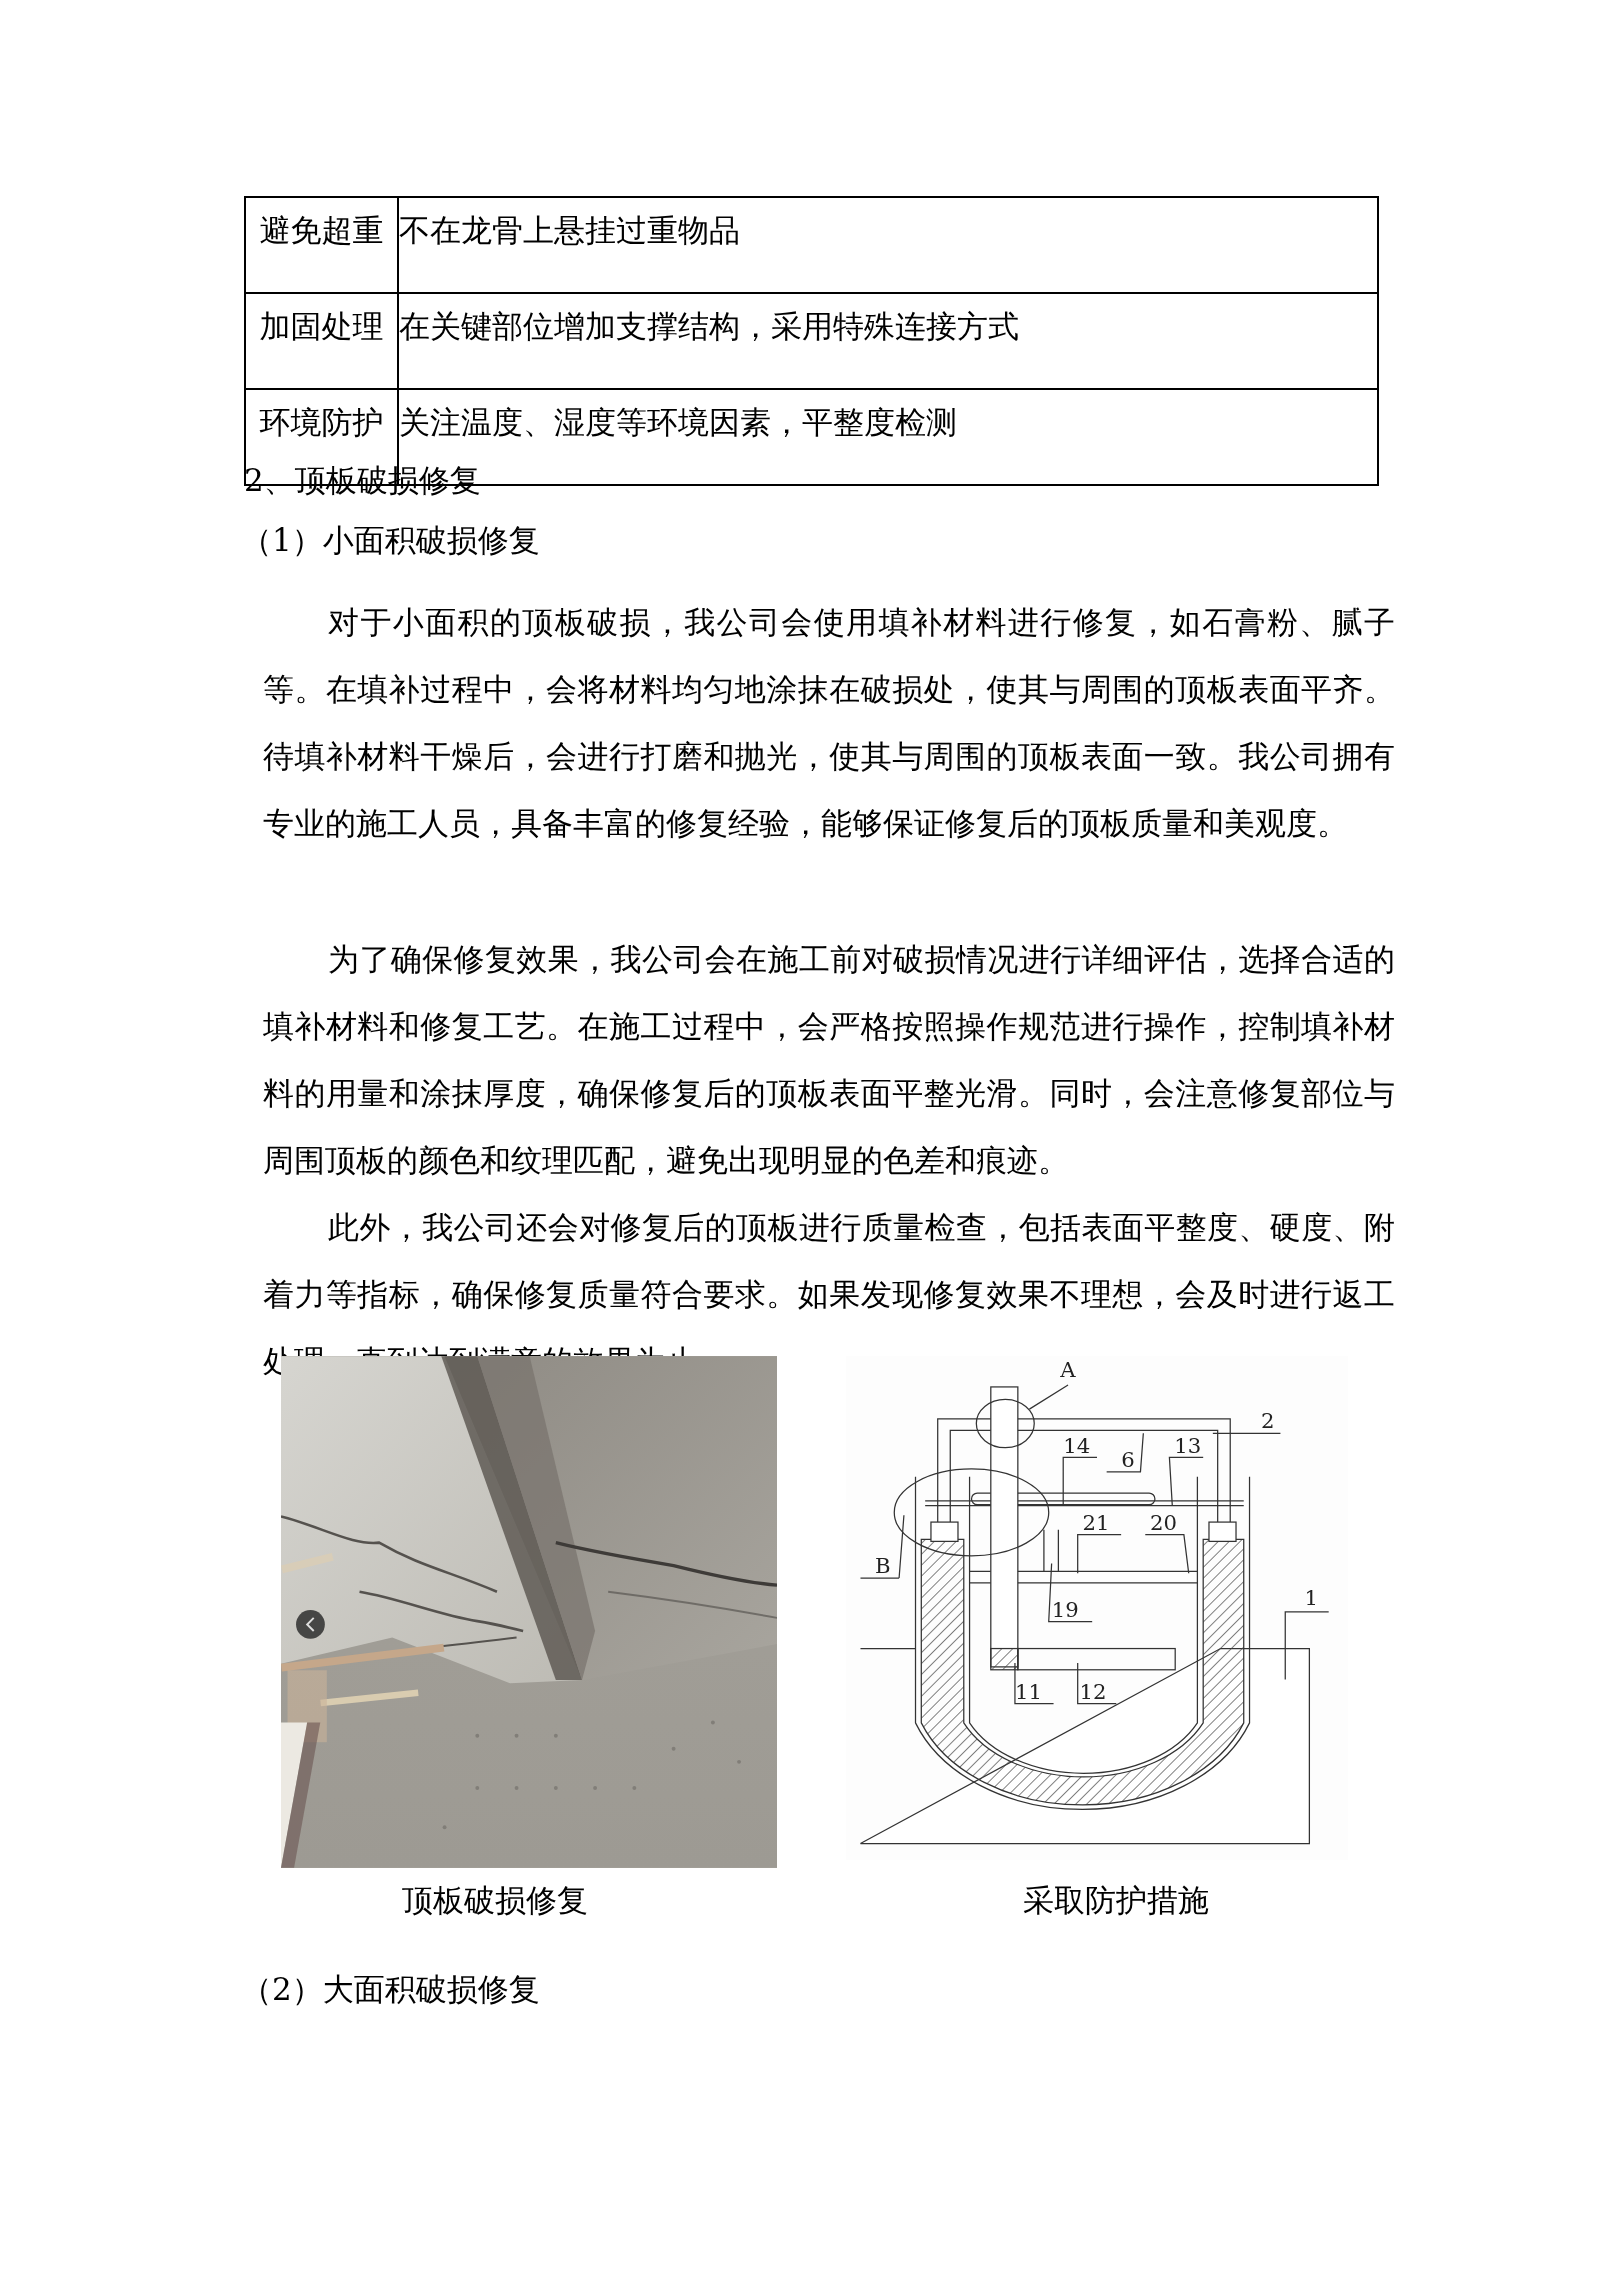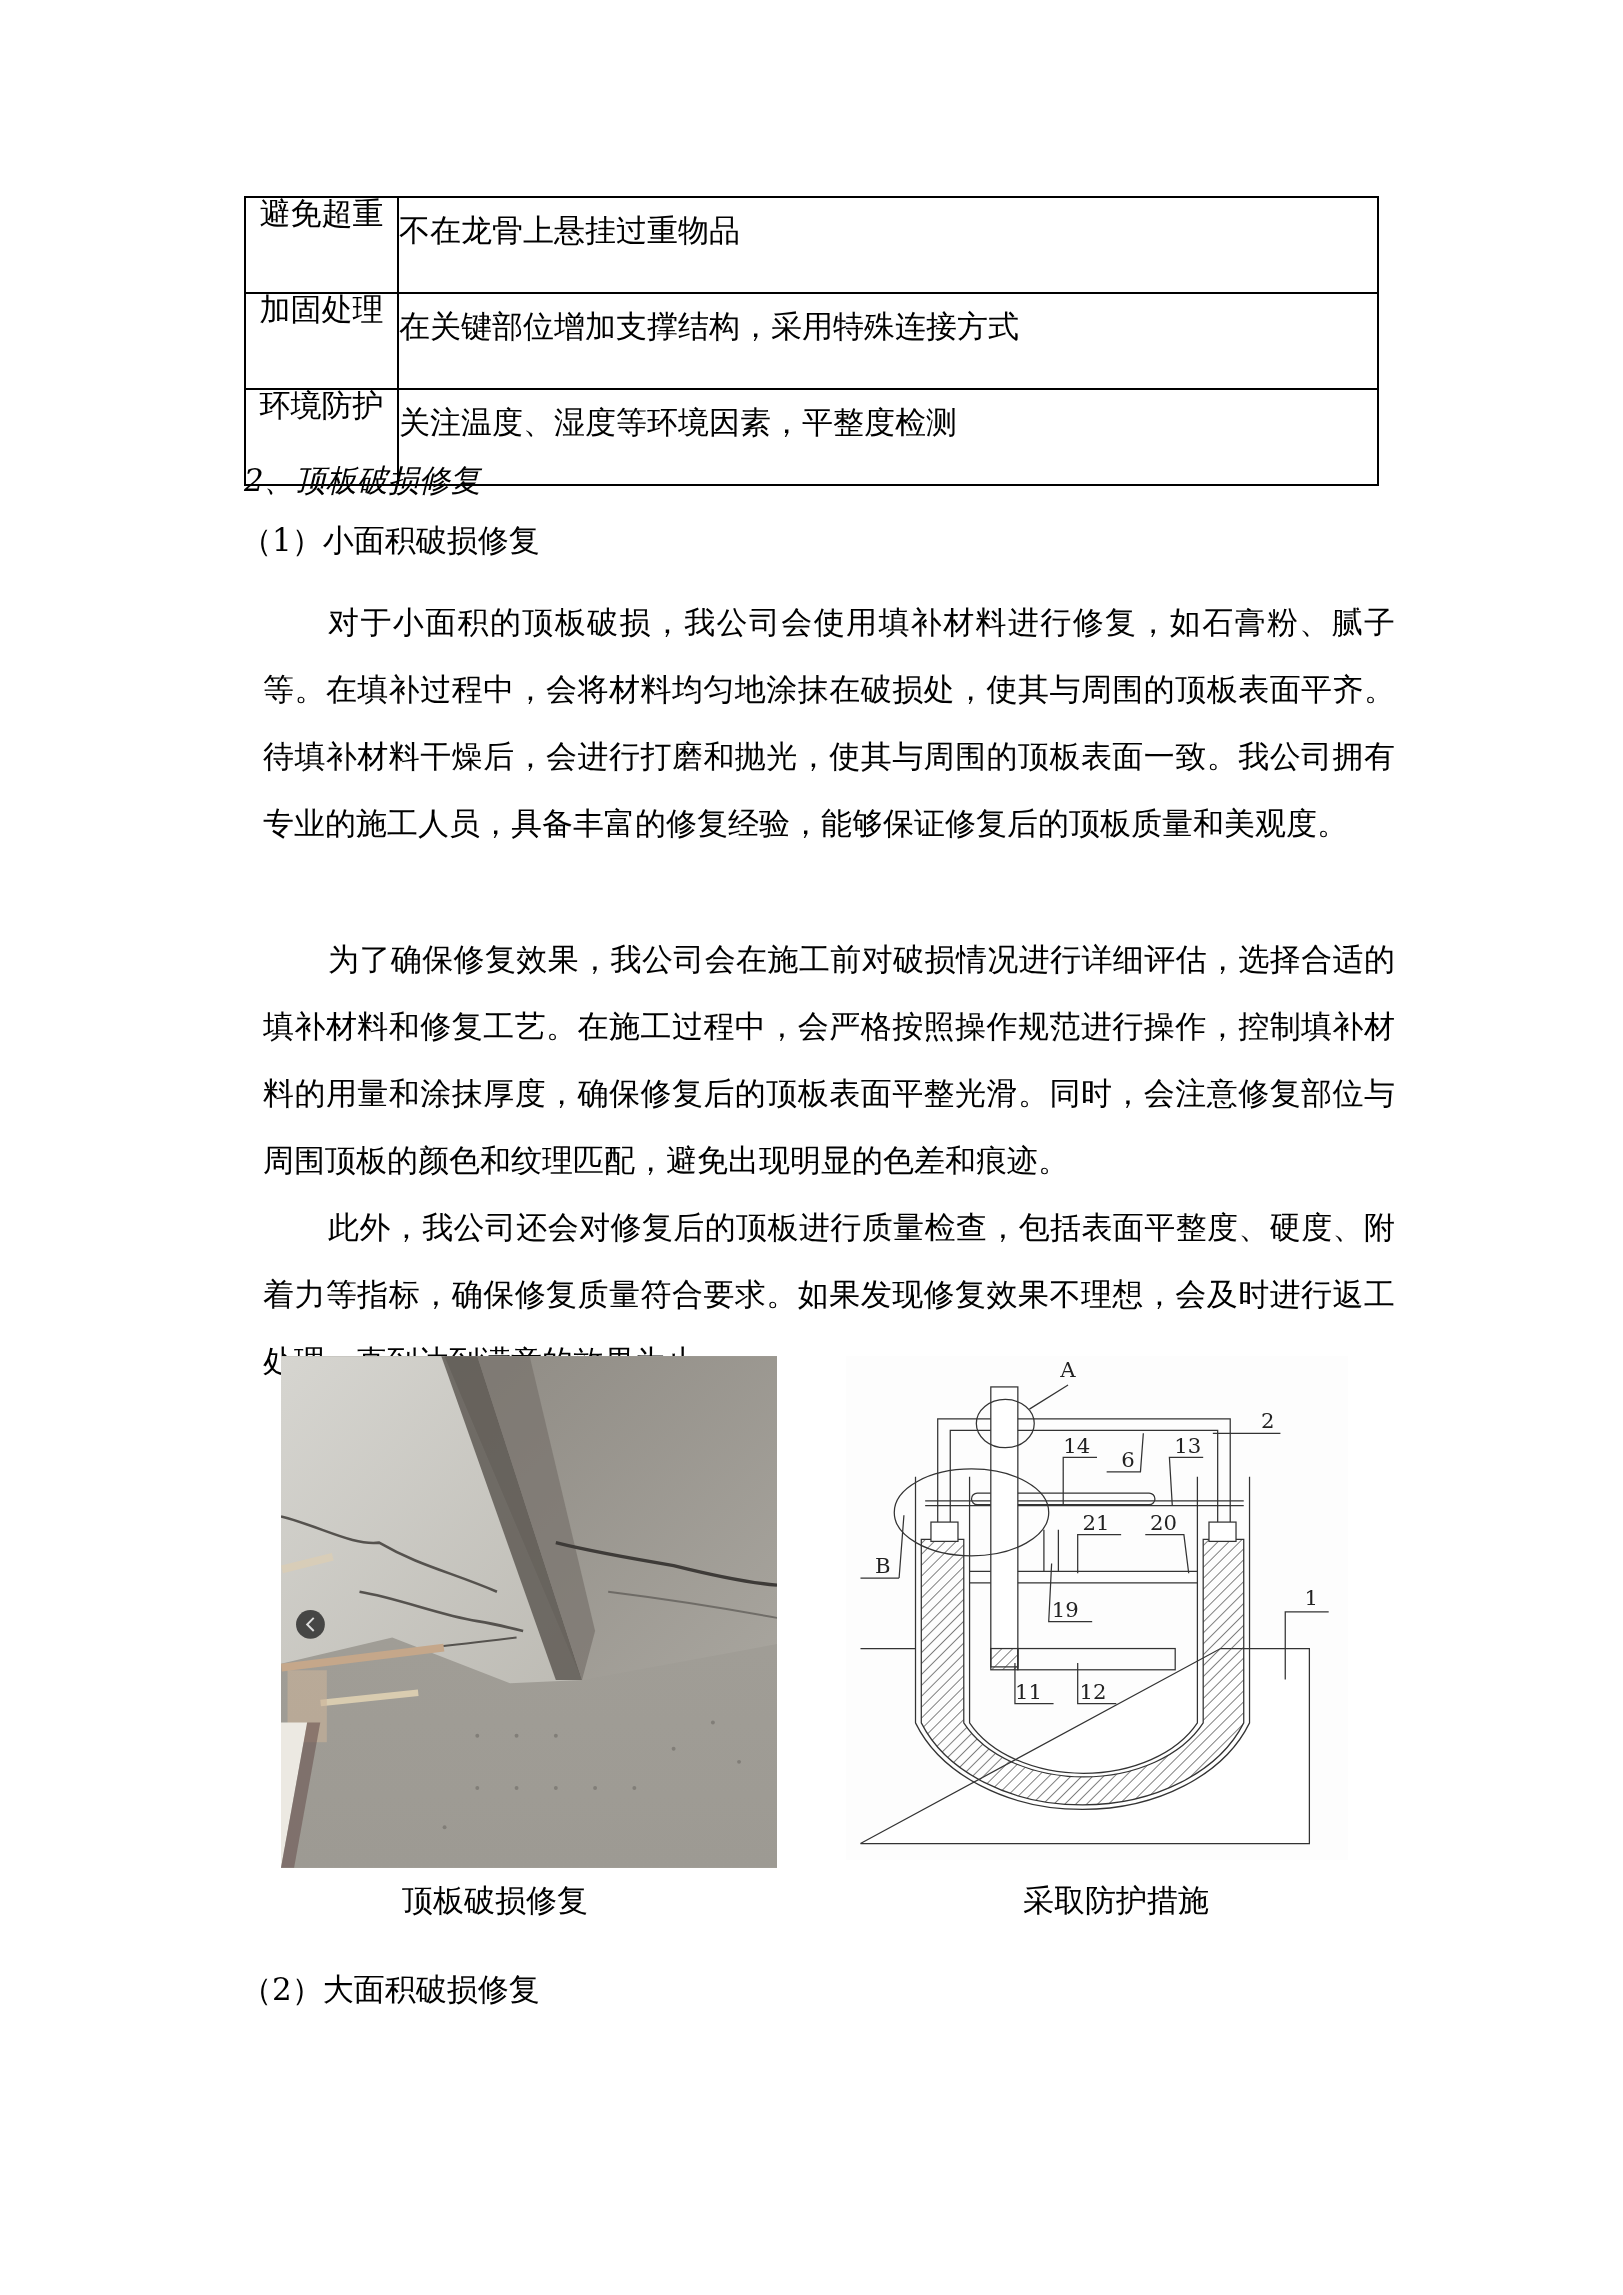--- a/index.html
+++ b/index.html
@@ -12,21 +12,21 @@
 
   
   .spec-table {
     position: absolute; left: 244px; top: 196px; width: 1135px;
     border-collapse: collapse; table-layout: fixed;
   }
   .spec-table td {
     border: 2px solid #000; height: 77px; padding: 0;
     font-size: 31px; line-height: 1; vertical-align: top;
   }
-  .spec-table td.key { width: 151px; text-align: center; }
+  .spec-table td.key { width: 151px; text-align: center; padding-top: 17px; }
   .spec-table td.val { padding-top: 17px; }
 
   .line {
     position: absolute; left: 244px; font-size: 31px; line-height: 1; white-space: nowrap;
   }
   .para {
     position: absolute; left: 247px; width: 1132px;
     font-size: 31px; line-height: 67px; text-align: justify;
     text-indent: 65px; margin: 16px;
   }
@@ -59,21 +59,21 @@
       <td class="key">加固处理</td>
       <td class="val">在关键部位增加支撑结构，采用特殊连接方式</td>
     </tr>
     <tr>
       <td class="key">环境防护</td>
       <td class="val">关注温度、湿度等环境因素，平整度检测</td>
     </tr>
   </tbody>
     </table>
 
-  <div class="line" style="top:465px;font-style:italic;">2、顶板破损修复</div>
+  <div class="line" style="top:465px;">2、顶板破损修复</div>
   <div class="line" style="top:525px; left:241px;">（1）小面积破损修复</div>
 
   <p class="para" style="top:573px;">对于小面积的顶板破损，我公司会使用填补材料进行修复，如石膏粉、腻子等。在填补过程中，会将材料均匀地涂抹在破损处，使其与周围的顶板表面平齐。待填补材料干燥后，会进行打磨和抛光，使其与周围的顶板表面一致。我公司拥有专业的施工人员，具备丰富的修复经验，能够保证修复后的顶板质量和美观度。</p>
   <p class="para" style="top:910px;">为了确保修复效果，我公司会在施工前对破损情况进行详细评估，选择合适的填补材料和修复工艺。在施工过程中，会严格按照操作规范进行操作，控制填补材料的用量和涂抹厚度，确保修复后的顶板表面平整光滑。同时，会注意修复部位与周围顶板的颜色和纹理匹配，避免出现明显的色差和痕迹。</p>
   <p class="para" style="top:1178px;">此外，我公司还会对修复后的顶板进行质量检查，包括表面平整度、硬度、附着力等指标，确保修复质量符合要求。如果发现修复效果不理想，会及时进行返工处理，直到达到满意的效果为止。</p>
 
   <div class="photo">
     <svg width="496" height="512" viewBox="0 0 758 782" xmlns="http://www.w3.org/2000/svg">
       <defs>
         <linearGradient id="wallL" x1="0" y1="0" x2="1" y2="1">

